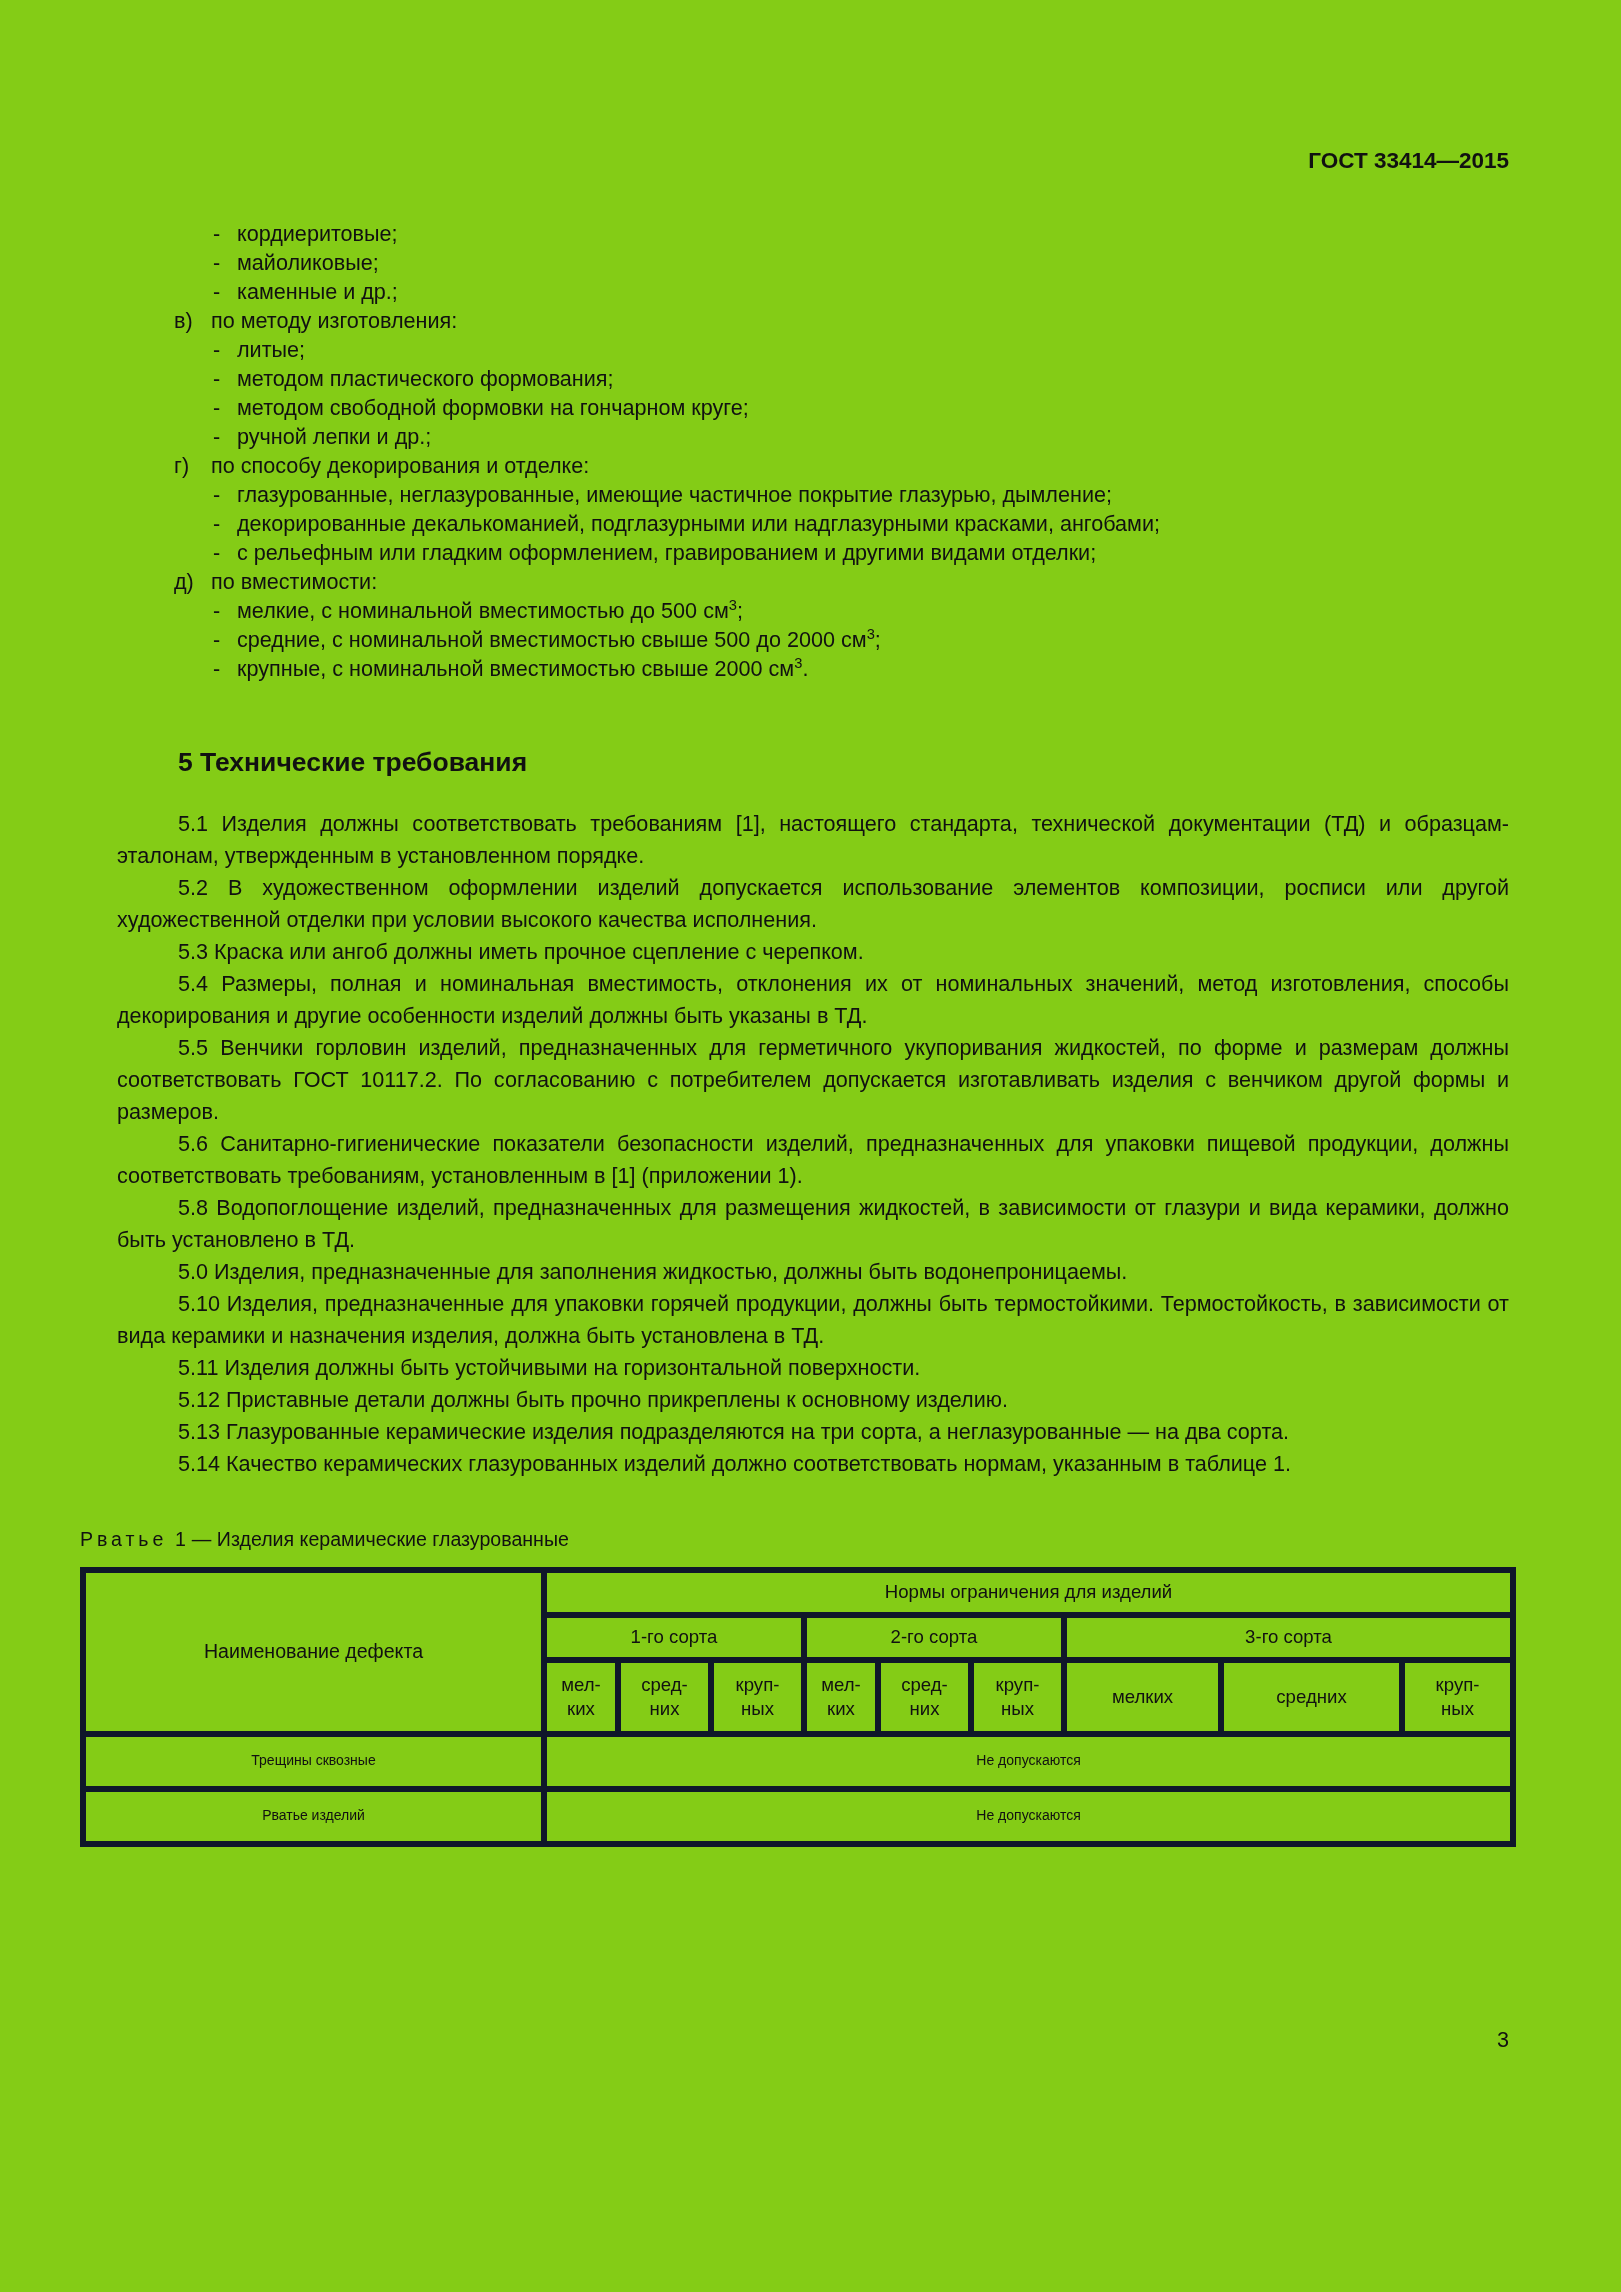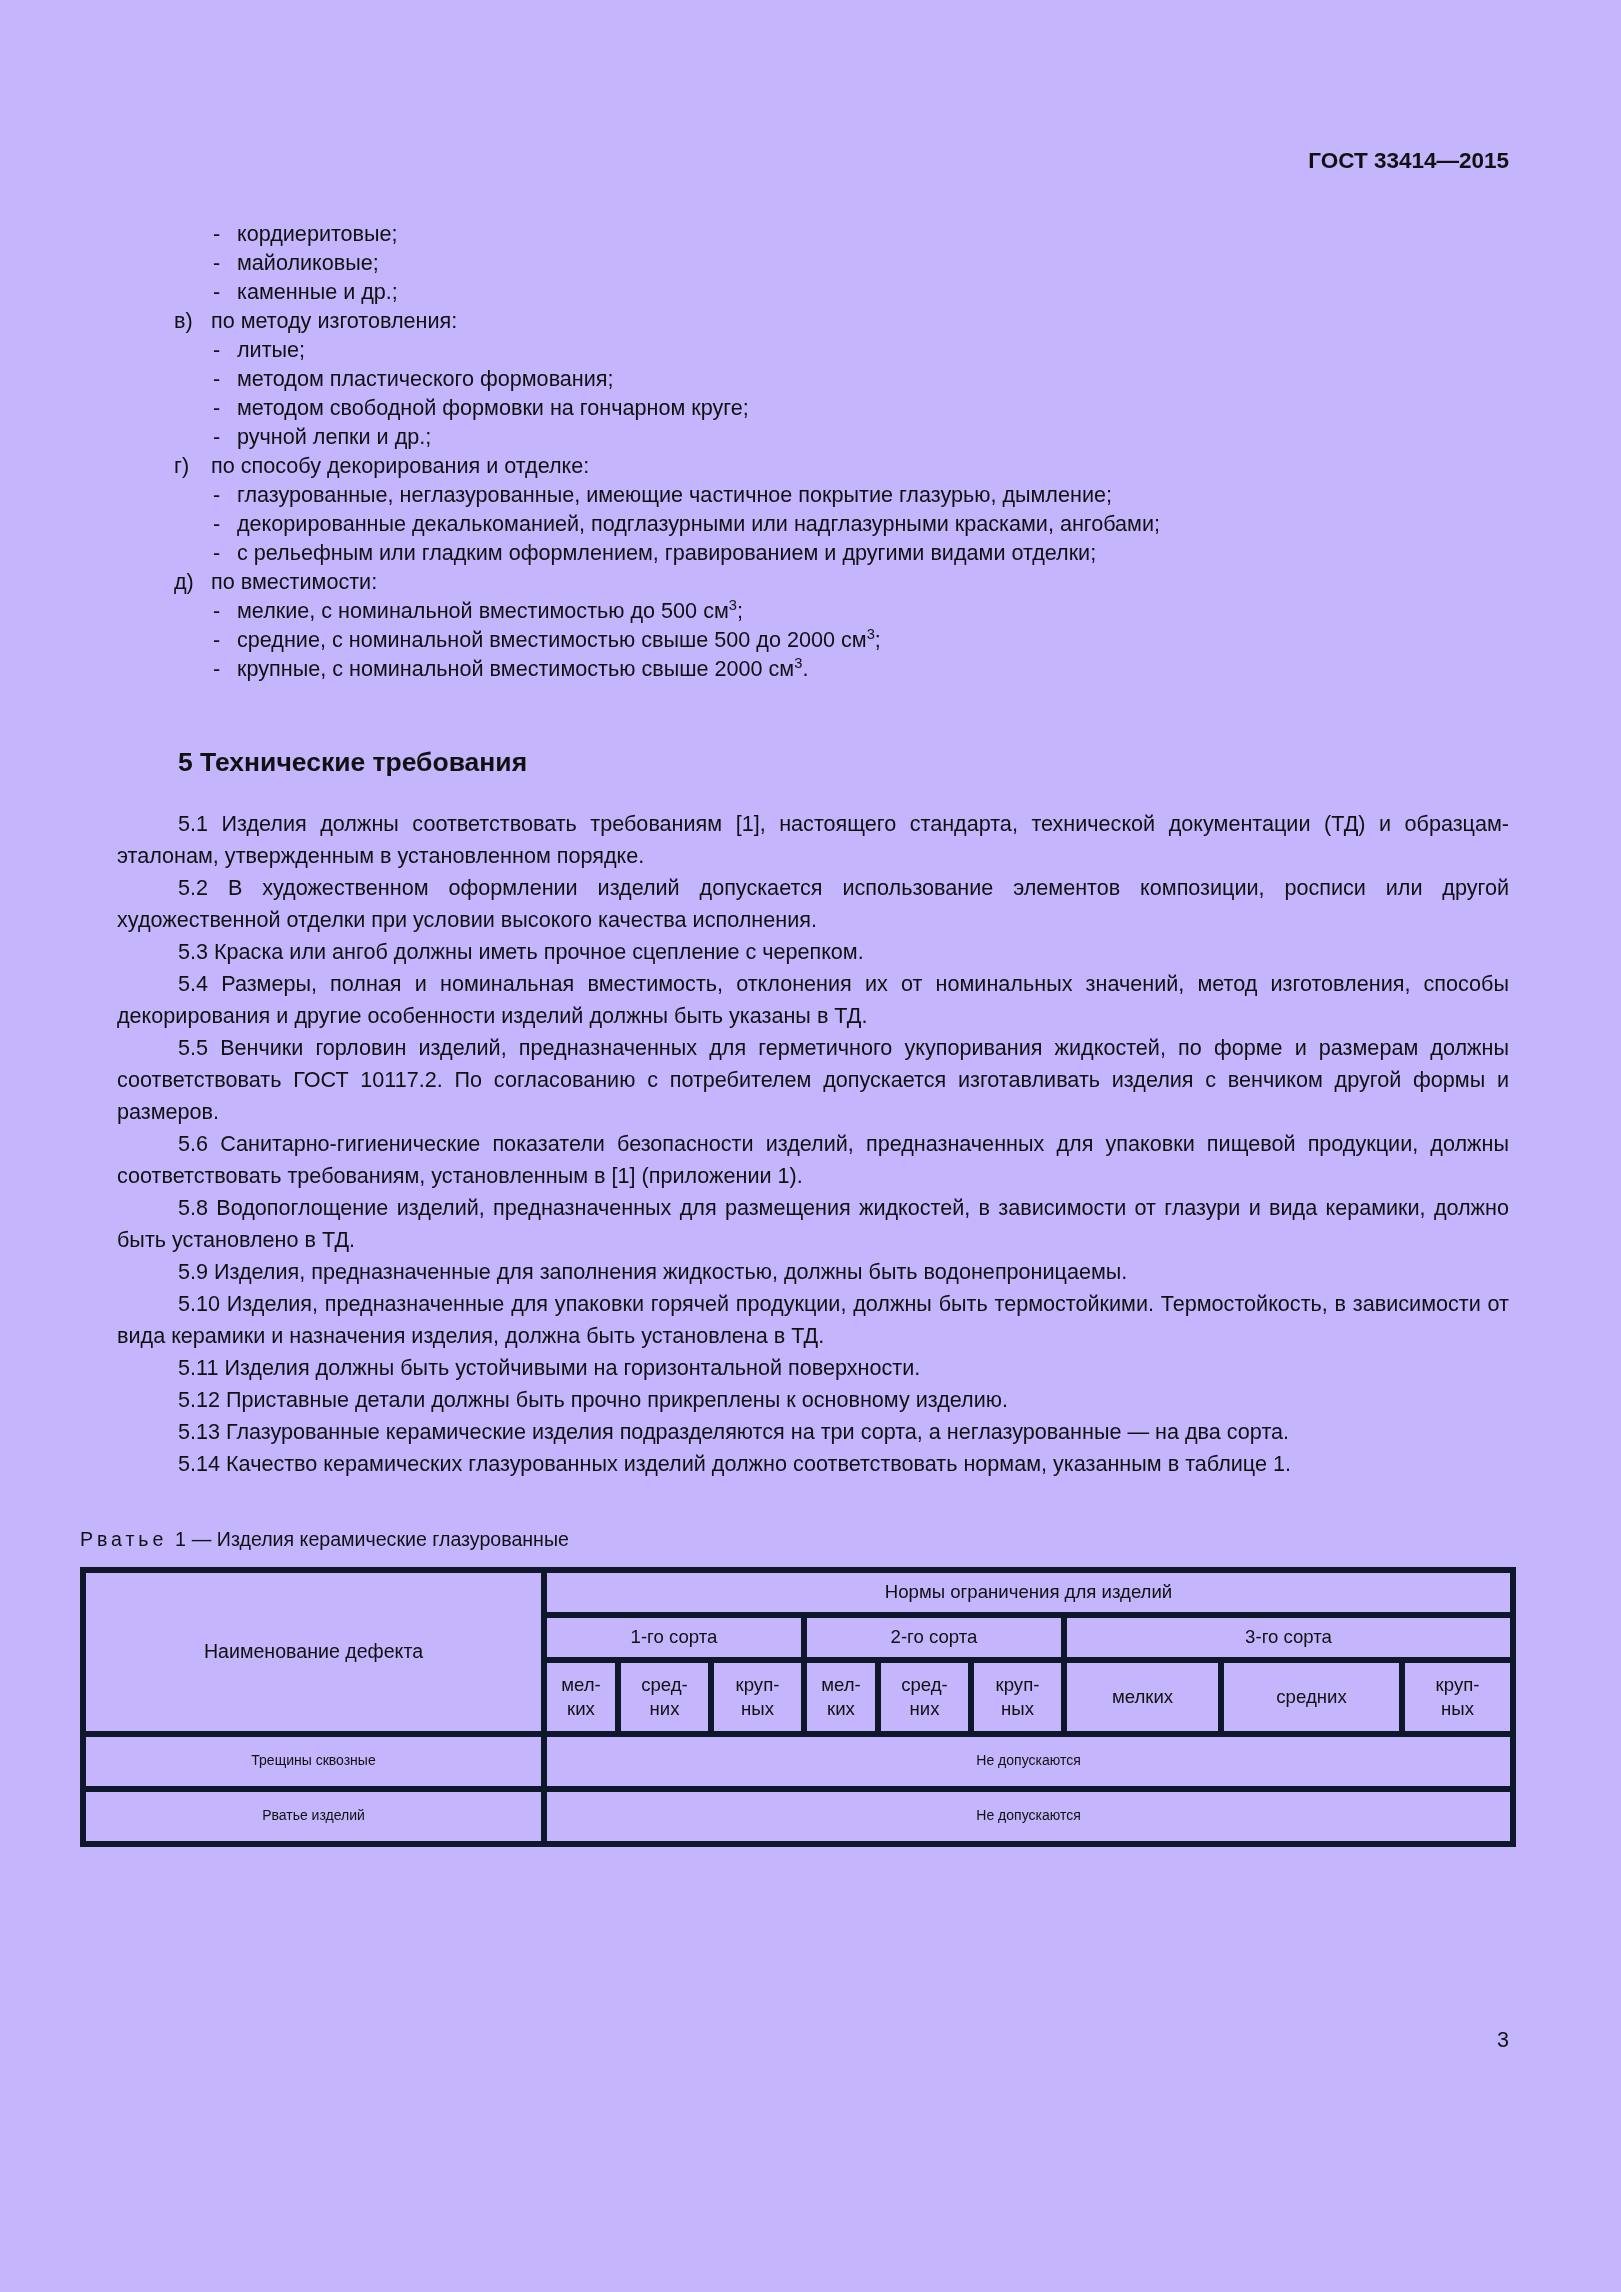--- a/index.html
+++ b/index.html
@@ -1,20 +1,20 @@
 <!DOCTYPE html>
 <html lang="ru"><head>
 <meta charset="utf-8">
 <style>
   * { margin:0; padding:0; box-sizing:border-box; }
   html, body { background:#ffffff; }
   .page {
     position:relative;
     width:1621px; height:2293px;
-    background:#c4b5fd;
+    background:#84cc16;
     font-family:"Liberation Sans","DejaVu Sans",sans-serif;
     color:#111111;
     overflow:hidden;
   }
   .content { position:absolute; left:80px; top:147px; width:1429px; }
 
   .doc-header {
     text-align:right;
     font-weight:bold;
     font-size:22.5px;
@@ -118,21 +118,21 @@
     <h2 class="section-title">5 Технические требования</h2>
 
     <div class="paras">
       <p>5.1 Изделия должны соответствовать требованиям [1], настоящего стандарта, технической документации (ТД) и образцам-эталонам, утвержденным в установленном порядке.</p>
       <p>5.2 В художественном оформлении изделий допускается использование элементов композиции, росписи или другой художественной отделки при условии высокого качества исполнения.</p>
       <p>5.3 Краска или ангоб должны иметь прочное сцепление с черепком.</p>
       <p>5.4 Размеры, полная и номинальная вместимость, отклонения их от номинальных значений, метод изготовления, способы декорирования и другие особенности изделий должны быть указаны в ТД.</p>
       <p>5.5 Венчики горловин изделий, предназначенных для герметичного укупоривания жидкостей, по форме и размерам должны соответствовать ГОСТ 10117.2. По согласованию с потребителем допускается изготавливать изделия с венчиком другой формы и размеров.</p>
       <p>5.6 Санитарно-гигиенические показатели безопасности изделий, предназначенных для упаковки пищевой продукции, должны соответствовать требованиям, установленным в [1] (приложении 1).</p>
       <p>5.8 Водопоглощение изделий, предназначенных для размещения жидкостей, в зависимости от глазури и вида керамики, должно быть установлено в ТД.</p>
-      <p>5.9 Изделия, предназначенные для заполнения жидкостью, должны быть водонепроницаемы.</p>
+      <p>5.0 Изделия, предназначенные для заполнения жидкостью, должны быть водонепроницаемы.</p>
       <p>5.10 Изделия, предназначенные для упаковки горячей продукции, должны быть термостойкими. Термостойкость, в зависимости от вида керамики и назначения изделия, должна быть установлена в ТД.</p>
       <p>5.11 Изделия должны быть устойчивыми на горизонтальной поверхности.</p>
       <p>5.12 Приставные детали должны быть прочно прикреплены к основному изделию.</p>
       <p>5.13 Глазурованные керамические изделия подразделяются на три сорта, а неглазурованные — на два сорта.</p>
       <p>5.14 Качество керамических глазурованных изделий должно соответствовать нормам, указанным в таблице 1.</p>
     </div>
 
     <div class="table-caption">
       <span class="cap-word">Рватье</span><span class="cap-num">1</span><span class="cap-rest">— Изделия керамические глазурованные</span>
     </div>

